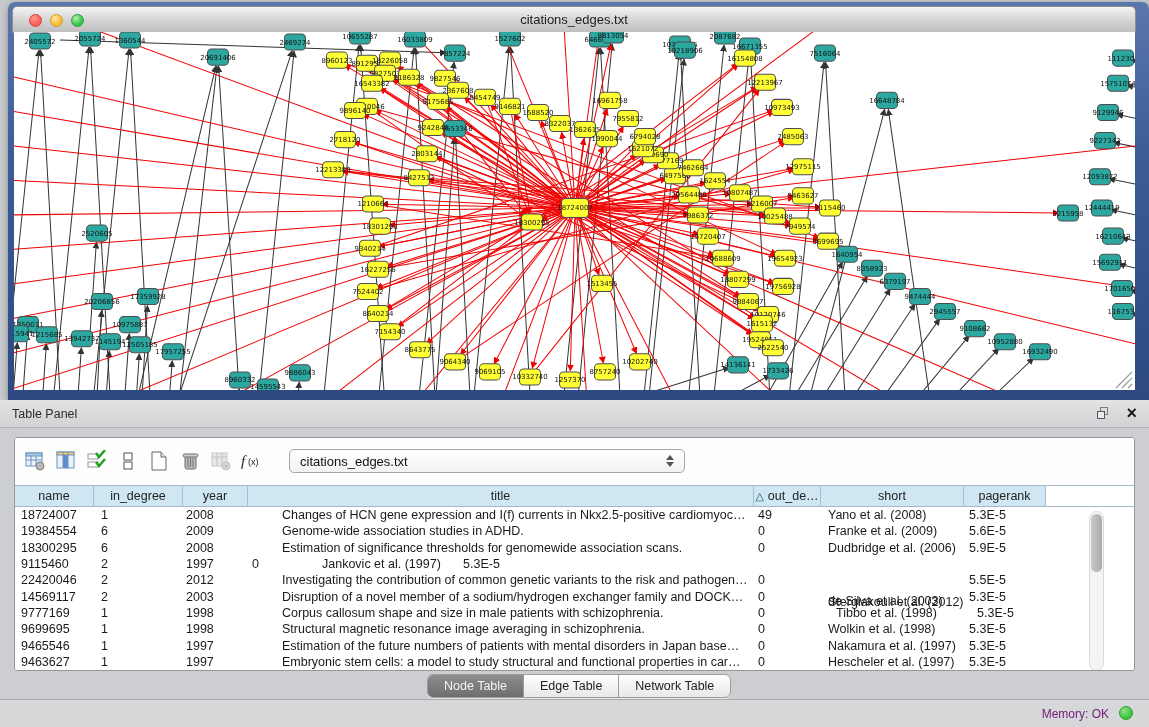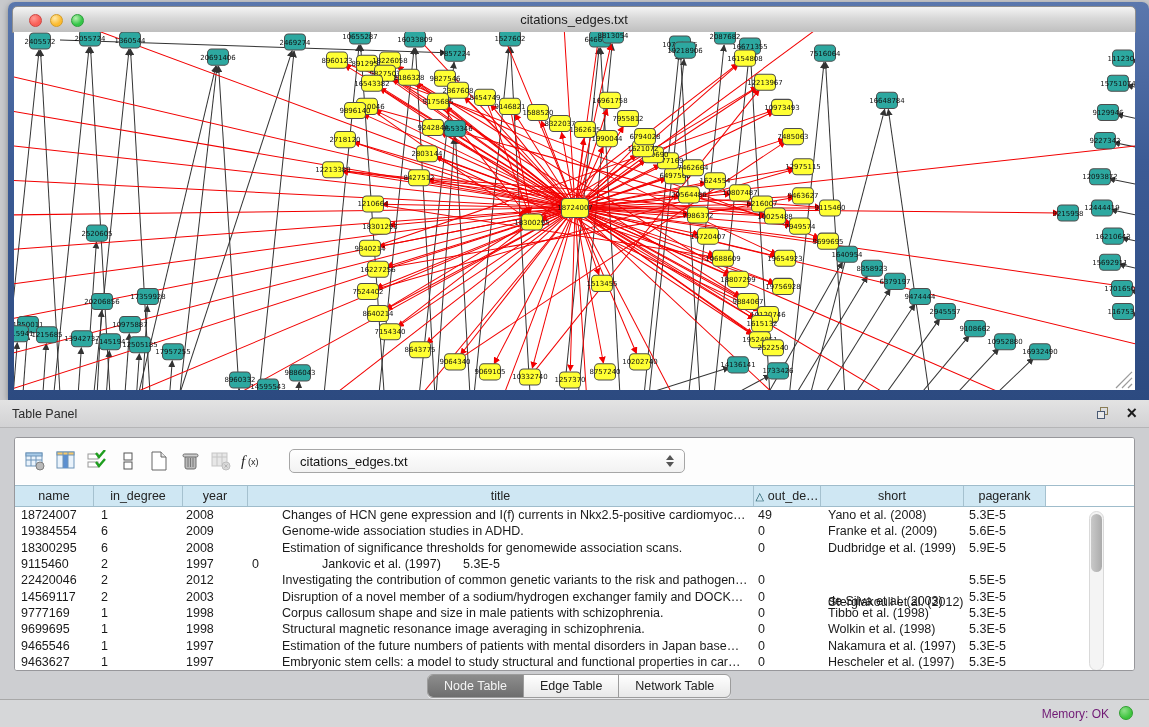--- a/index.html
+++ b/index.html
@@ -681,21 +681,21 @@
             <div class="tcell" style="width: 67px; padding-left: 4px;">0</div>
             <div class="tcell" style="width: 143px; padding-left: 7px;">Franke et al. (2009)</div>
             <div class="tcell" style="width: 82px; padding-left: 5px;">5.6E-5</div>
           </div>
           <div class="trow">
             <div class="tcell" style="width: 79px; padding-left: 6px;">18300295</div>
             <div class="tcell" style="width: 89px; padding-left: 7px;">6</div>
             <div class="tcell" style="width: 65px; padding-left: 3px;">2008</div>
             <div class="tcell" style="width: 506px; padding-left: 34px;">Estimation of significance thresholds for genomewide association scans.</div>
             <div class="tcell" style="width: 67px; padding-left: 4px;">0</div>
-            <div class="tcell" style="width: 143px; padding-left: 7px;">Dudbridge et al. (1999)</div>
+            <div class="tcell" style="width: 143px; padding-left: 7px;">Dudbridge et al. (2006)</div>
             <div class="tcell" style="width: 82px; padding-left: 5px;">5.9E-5</div>
           </div>
           <div class="trow">
             <div class="tcell" style="width: 79px; padding-left: 6px;">9115460</div>
             <div class="tcell" style="width: 89px; padding-left: 7px;">2</div>
             <div class="tcell" style="width: 65px; padding-left: 3px;">1997</div>
             <div class="tcell" style="width: 67px; padding-left: 4px;">0</div>
             <div class="tcell" style="width: 143px; padding-left: 7px;">Jankovic et al. (1997)</div>
             <div class="tcell" style="width: 82px; padding-left: 5px;">5.3E-5</div>
           </div>
@@ -716,21 +716,21 @@
             <div class="tcell" style="width: 67px; padding-left: 4px;">0</div>
             <div class="tcell" style="width: 143px; padding-left: 7px; margin-top: 8px;">de Silva et al. (2003)</div>
             <div class="tcell" style="width: 82px; padding-left: 5px;">5.3E-5</div>
           </div>
           <div class="trow">
             <div class="tcell" style="width: 79px; padding-left: 6px;">9777169</div>
             <div class="tcell" style="width: 89px; padding-left: 7px;">1</div>
             <div class="tcell" style="width: 65px; padding-left: 3px;">1998</div>
             <div class="tcell" style="width: 506px; padding-left: 34px;">Corpus callosum shape and size in male patients with schizophrenia.</div>
             <div class="tcell" style="width: 67px; padding-left: 4px;">0</div>
-            <div class="tcell" style="width: 143px; padding-left: 7px;">Tibbo et al. (1998)</div>
+            <div class="tcell" style="width: 143px; padding-left: 7px; margin-left: 8px;">Tibbo et al. (1998)</div>
             <div class="tcell" style="width: 82px; padding-left: 5px;">5.3E-5</div>
           </div>
           <div class="trow">
             <div class="tcell" style="width: 79px; padding-left: 6px;">9699695</div>
             <div class="tcell" style="width: 89px; padding-left: 7px;">1</div>
             <div class="tcell" style="width: 65px; padding-left: 3px;">1998</div>
             <div class="tcell" style="width: 506px; padding-left: 34px;">Structural magnetic resonance image averaging in schizophrenia.</div>
             <div class="tcell" style="width: 67px; padding-left: 4px;">0</div>
             <div class="tcell" style="width: 143px; padding-left: 7px;">Wolkin et al. (1998)</div>
             <div class="tcell" style="width: 82px; padding-left: 5px;">5.3E-5</div>

